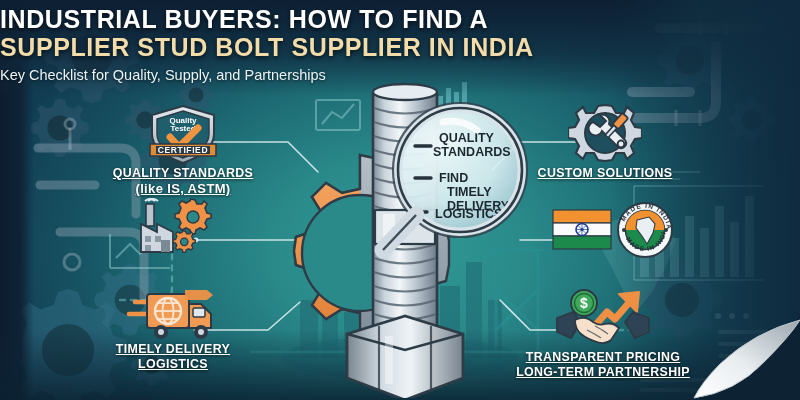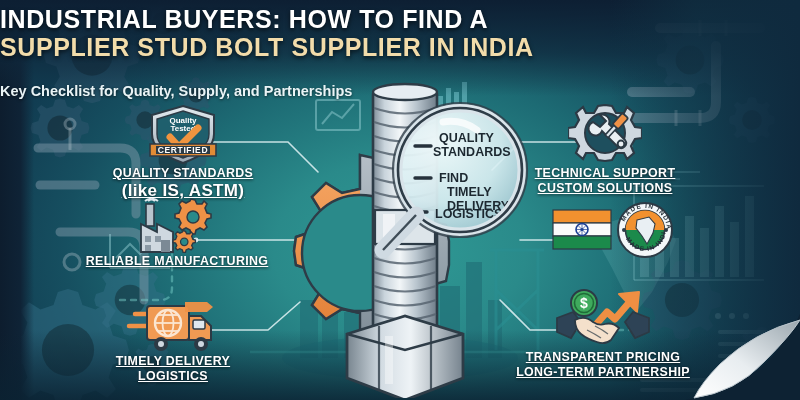--- a/index.html
+++ b/index.html
@@ -19,32 +19,32 @@
     background:linear-gradient(0deg,rgba(11,34,50,.85) 0%,rgba(18,60,76,0) 100%);}
 
   .bgart{position:absolute;inset:0;pointer-events:none;}
 
   
   .titlewrap{position:absolute;left:0;top:6px;width:800px;z-index:30;}
   .t1{font-size:25px;font-weight:bold;color:#ffffff;letter-spacing:.6px;
       text-shadow:0 2px 4px rgba(0,0,0,.65);line-height:1.06;}
   .t2{font-size:25px;font-weight:bold;color:#f2dcaa;letter-spacing:.6px;
       text-shadow:0 2px 4px rgba(0,0,0,.65);line-height:1.14;}
-  .t3{margin-top:22px;font-size:14.5px;color:#eaf4f6;font-weight:700;
+  .t3{margin-top:6px;font-size:14.5px;color:#eaf4f6;font-weight:400;
       text-shadow:0 1px 3px rgba(0,0,0,.6);}
 
   
   .node{position:absolute;z-index:26;text-align:center;width:210px;}
   .node .cap{font-size:12.4px;font-weight:bold;color:#ffffff;letter-spacing:.35px;
     line-height:1.22;text-shadow:0 1px 3px rgba(0,0,0,.75);text-transform:uppercase;text-decoration:underline;}
   .icon{display:block;margin:0 auto;}
 
   .n-quality{left:78px;top:104px;}
   .n-manu{left:72px;top:198px;}
-  .n-deliv{left:68px;top:296px;}
+  .n-deliv{left:68px;top:284px;}
   .n-tech{left:500px;top:104px;}
   .n-india{left:512px;top:200px;}
   .n-price{left:498px;top:288px;}
 
   .connect{position:absolute;inset:0;z-index:22;pointer-events:none;}
 
   .centerstage{position:absolute;left:255px;top:78px;width:300px;height:320px;z-index:24;}
 
   .curl{position:absolute;right:0;bottom:0;width:150px;height:120px;z-index:40;}
 </style>
@@ -318,21 +318,21 @@
       <path d="M37,2 L68,11 L68,30 Q68,48 37,59 Q6,48 6,30 L6,11 Z" fill="url(#shg)" stroke="#2c3a45" stroke-width="2"></path>
       <path d="M37,7 L63,15 L63,30 Q63,45 37,54 Q11,45 11,30 L11,15 Z" fill="#1f5f6d" stroke="#2c3a45" stroke-width="1.4"></path>
       <text x="37" y="19" text-anchor="middle" font-family="Liberation Sans, sans-serif" font-size="8" font-weight="bold" fill="#ffffff">Quality</text>
       <text x="37" y="27" text-anchor="middle" font-family="Liberation Sans, sans-serif" font-size="8" font-weight="bold" fill="#ffffff">Tested</text>
       <path d="M24,33 L33,43 L52,24" fill="none" stroke="#f0943f" stroke-width="7" stroke-linecap="round" stroke-linejoin="round"></path>
       <path d="M4,40 L70,40 L70,52 L4,52 Z" fill="#e08b36" stroke="#2c3a45" stroke-width="1.6"></path>
       <path d="M10,42 L64,42 L64,50 L10,50 Z" fill="#2b3a44"></path>
       <text x="37" y="49" text-anchor="middle" font-family="Liberation Sans, sans-serif" font-size="8.5" font-weight="bold" fill="#ffffff" letter-spacing=".6">CERTIFIED</text>
     </svg>
     <div class="cap">QUALITY STANDARDS</div>
-    <div class="cap" style="text-transform:none;font-size:17px">(like IS, ASTM)</div>
+    <div class="cap" style="text-transform:none;font-size:13px">(like IS, ASTM)</div>
   </div>
 
   <div class="node n-manu">
     <svg class="icon" width="84" height="56" viewBox="0 0 84 56">
       <path d="M6,54 L6,26 L22,34 L22,26 L38,34 L38,54 Z" fill="#cfd8e0" stroke="#2c3a45" stroke-width="1.8"></path>
       <rect x="11" y="6" width="8" height="22" fill="#b9c4cd" stroke="#2c3a45" stroke-width="1.6"></rect>
       <path d="M10,3 q5,-4 10,0" stroke="#dfe8ee" stroke-width="2" fill="none"></path>
       <path d="M13,-1 q5,-4 10,0" stroke="#dfe8ee" stroke-width="2" fill="none" transform="translate(0,4)"></path>
       <g fill="#8b99a5">
         <rect x="10" y="38" width="6" height="6"></rect>
@@ -342,21 +342,20 @@
       </g>
       <g transform="translate(56,16)">
         <path d="M0,-15 L4,-14 L6,-10 L11,-10 L13,-13 L16,-10 L14,-6 L16,-1 L20,0 L20,4 L16,5 L14,9 L16,13 L13,16 L9,14 L5,16 L4,20 L0,20 L-1,16 L-5,14 L-9,16 L-12,13 L-10,9 L-12,5 L-16,4 L-16,0 L-12,-1 L-10,-6 L-12,-10 L-9,-13 L-5,-11 L-1,-13 Z" fill="#ef9146" stroke="#2c3a45" stroke-width="1.6"></path>
         <circle cx="2" cy="3" r="6" fill="#2a8a8a" stroke="#2c3a45" stroke-width="1.4"></circle>
       </g>
       <g transform="translate(48,42) scale(.62)">
         <path d="M0,-15 L4,-14 L6,-10 L11,-10 L13,-13 L16,-10 L14,-6 L16,-1 L20,0 L20,4 L16,5 L14,9 L16,13 L13,16 L9,14 L5,16 L4,20 L0,20 L-1,16 L-5,14 L-9,16 L-12,13 L-10,9 L-12,5 L-16,4 L-16,0 L-12,-1 L-10,-6 L-12,-10 L-9,-13 L-5,-11 L-1,-13 Z" fill="#ef9146" stroke="#2c3a45" stroke-width="2.2"></path>
         <circle cx="2" cy="3" r="6" fill="#2a8a8a" stroke="#2c3a45" stroke-width="2"></circle>
       </g>
     </svg>
-    <div class="cap">RELIABLE MANUFACTURING</div>
   </div>
 
   <div class="node n-deliv">
     <svg class="icon" width="96" height="58" viewBox="0 0 96 58">
       <g stroke="#ef9146" stroke-width="4.5" stroke-linecap="round" fill="none">
         <path d="M10,18 H26"></path>
           <path d="M4,30 H22"></path>
       </g>
       <path d="M22,38 L34,26 L46,38" fill="none"></path>
       <rect x="22" y="10" width="42" height="34" rx="3" fill="#f09a53" stroke="#2c3a45" stroke-width="2"></rect>
@@ -387,21 +386,20 @@
       </g>
       <g>
         <path d="M25,18 a7,7 0 1 0 9,9 L50,43 a5,5 0 0 0 7,-7 L41,20 a7,7 0 0 0 -9,-9 L38,17 L32,23 Z" fill="#e9eff3" stroke="#2c3a45" stroke-width="2"></path>
         <circle cx="53" cy="40" r="3.4" fill="none" stroke="#2c3a45" stroke-width="2"></circle>
       </g>
       <g transform="rotate(42 48 22)">
         <rect x="44" y="8" width="8" height="15" rx="2" fill="#ef9146" stroke="#2c3a45" stroke-width="1.8"></rect>
         <rect x="46" y="23" width="4" height="13" fill="#dfe8ee" stroke="#2c3a45" stroke-width="1.6"></rect>
       </g>
     </svg>
-    <div class="cap">TECHNICAL SUPPORT</div>
     <div class="cap">CUSTOM SOLUTIONS</div>
   </div>
 
   <div class="node n-india">
     <svg class="icon" width="136" height="62" viewBox="0 0 136 62">
 
       <g>
         <rect x="4" y="10" width="58" height="13" fill="#f2912f" stroke="#2c3a45" stroke-width="1.2"></rect>
         <rect x="4" y="23" width="58" height="13" fill="#fbfbfb" stroke="#2c3a45" stroke-width="1.2"></rect>
         <rect x="4" y="36" width="58" height="13" fill="#1b8a4b" stroke="#2c3a45" stroke-width="1.2"></rect>

